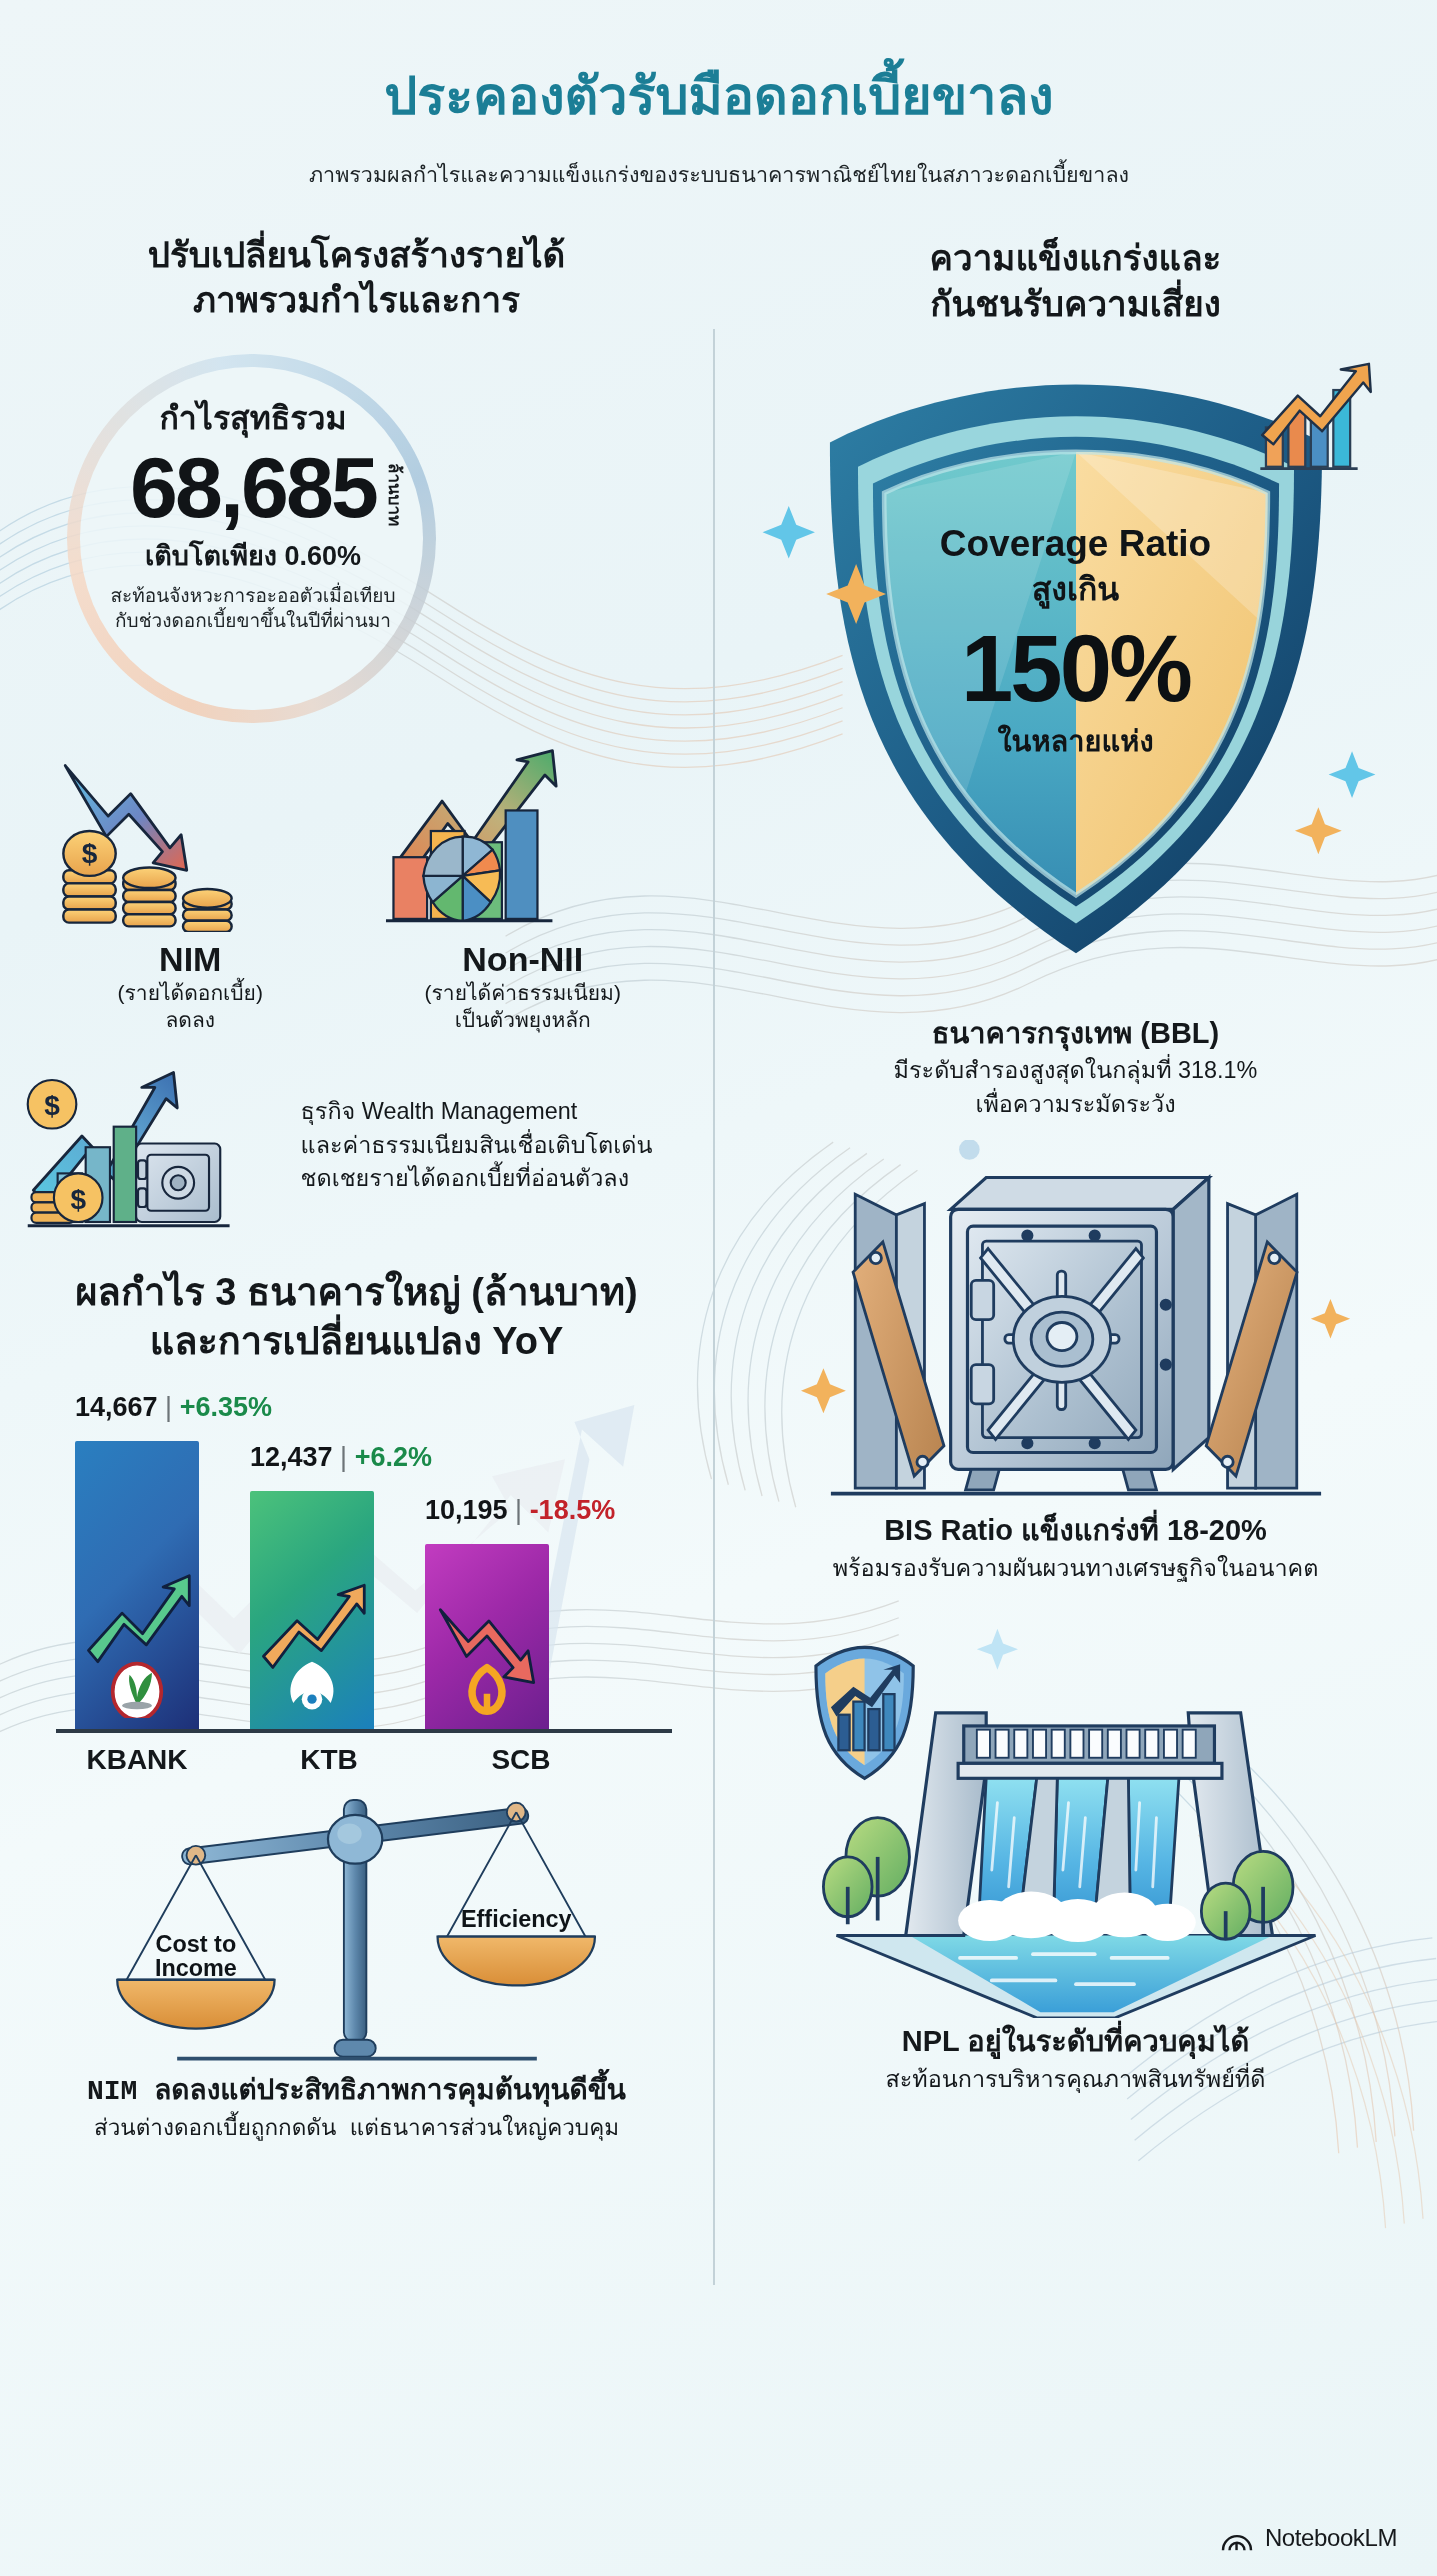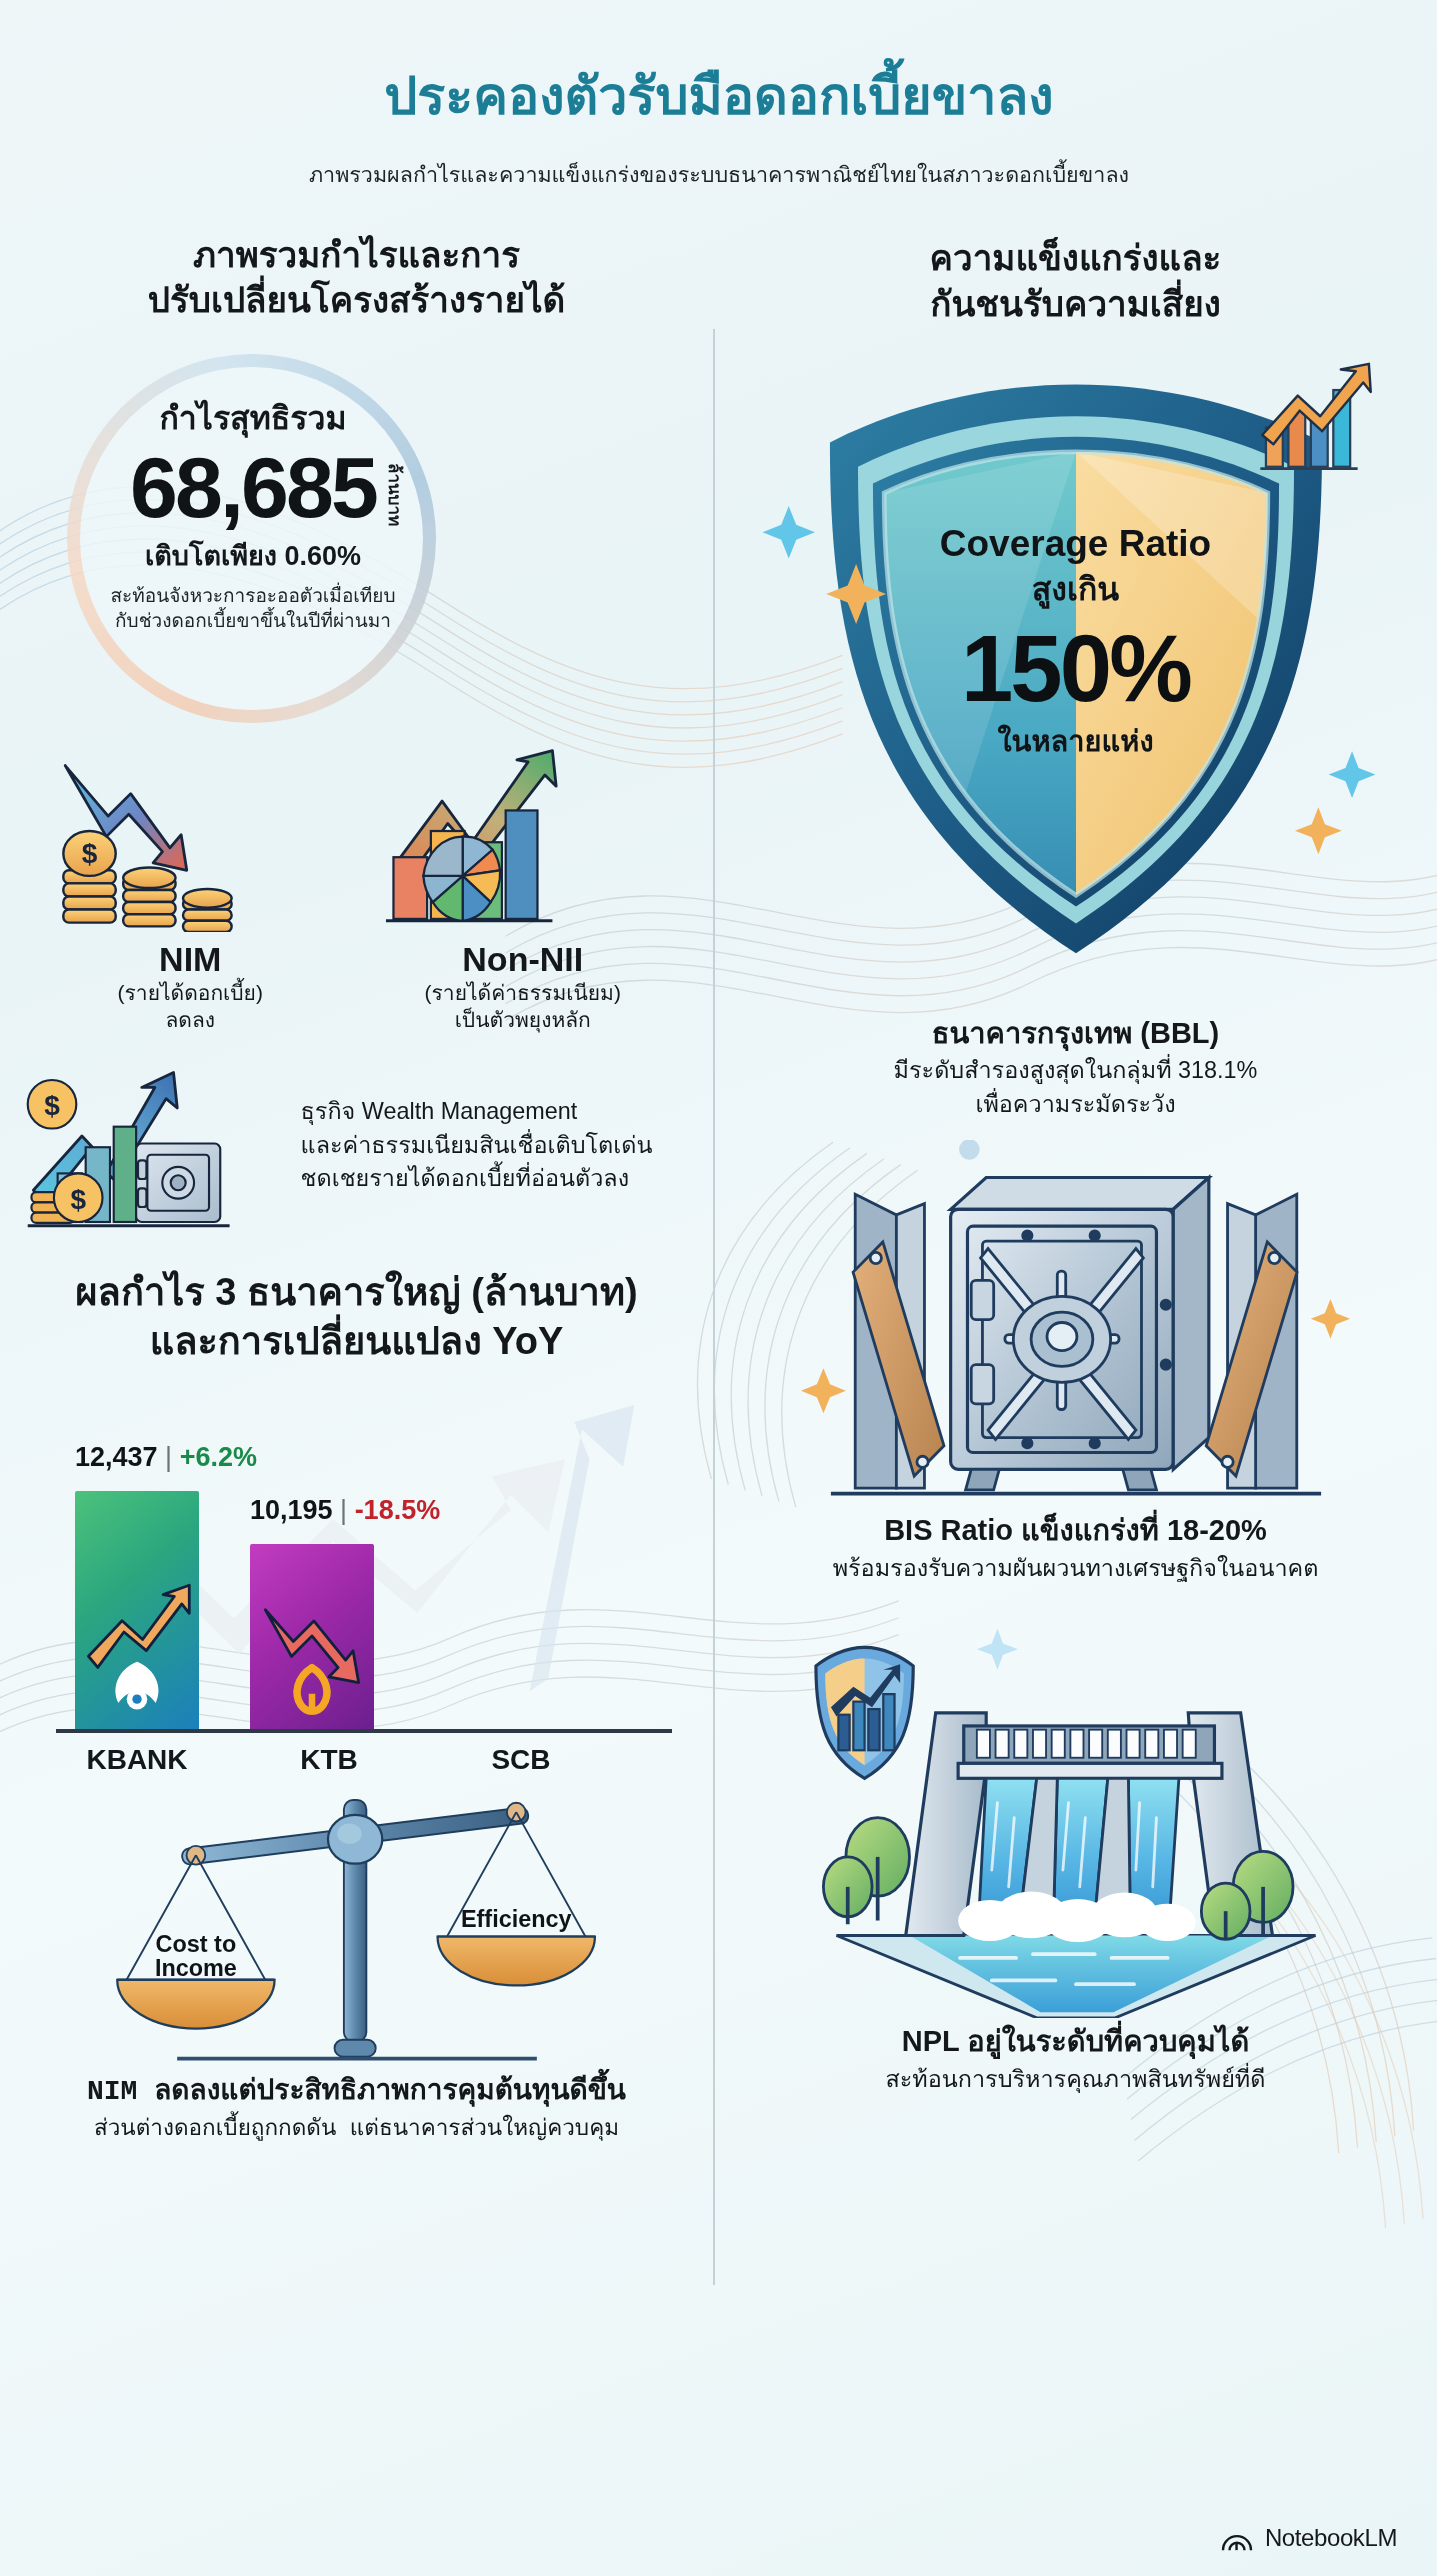--- a/index.html
+++ b/index.html
@@ -208,22 +208,22 @@
   <div class="subtitle">ภาพรวมผลกำไรและความแข็งแกร่งของระบบธนาคารพาณิชย์ไทยในสภาวะดอกเบี้ยขาลง</div>
 </div>
 
 <div class="divider"></div>
 
 <div class="columns">
 
   <div class="col col-left">
 
     <div class="col-head">
+      <div>ปรับเปลี่ยนโครงสร้างรายได้</div>
       <div>ภาพรวมกำไรและการ</div>
-      <div>ปรับเปลี่ยนโครงสร้างรายได้</div>
     </div>
 
     <div class="profit-wrap">
       <div class="ring"></div>
       <div class="profit-inner">
         <div class="profit-label">กำไรสุทธิรวม</div>
         <div class="profit-number-row">
           <span class="profit-number">68,685</span>
           <span class="profit-unit">ล้านบาท</span>
         </div>
@@ -370,20 +370,35 @@
     </div>
 
     <div class="chart-area">
 
       <svg style="position:absolute;left:0;top:0" width="674" height="403" viewBox="0 0 720 430">
         <path d="M90,330 L170,240 L230,300 L330,180 L420,256 L520,130 L560,170 L578,92 L500,110 L520,146 L418,232 L330,156 L224,262 L164,204 L70,306 Z" fill="#e9eef1" opacity=".75"></path>
         <path d="M540,340 L596,60 L640,100 L652,34 L588,52 L604,92 L560,326 Z" fill="#d9e6ef" opacity=".7"></path>
       </svg>
 
       <div class="bars">
+        <div class="bar-col">
+          <div class="bar-lbl">
+            <span>14,667</span>
+            <span class="sep"> | </span>
+            <span class="pct-up">+6.35%</span>
+          </div>
+          <div class="bar" style="height:290px;background:linear-gradient(135deg,#2a7fc0 0%,#2f6cb3 45%,#1d2f77 100%)">
+            <svg class="logo" width="112" height="178" viewBox="0 0 120 190">
+              <path d="M8,118 L44,78 L66,100 L100,52 L88,50 L116,38 L116,70 L108,60 L70,112 L46,90 L18,130 Z" fill="#58c98d" stroke="#10203e" stroke-width="3" stroke-linejoin="round"></path>
+              <ellipse cx="60" cy="162" rx="26" ry="30" fill="#ffffff" stroke="#b4272e" stroke-width="4"></ellipse>
+              <path d="M60,176 C54,164 50,152 52,144 C58,150 60,160 60,168 C62,156 68,146 76,142 C76,154 70,168 60,176 Z" fill="#2f8f3e"></path>
+              <ellipse cx="60" cy="177" rx="16" ry="4" fill="#9aa3a8"></ellipse>
+            </svg>
+          </div>
+        </div>
 
         <div class="bar-col">
           <div class="bar-lbl">
             <span>12,437</span>
             <span class="sep"> | </span>
             <span class="pct-up">+6.2%</span>
           </div>
           <div class="bar" style="height:240px;background:linear-gradient(140deg,#4cc27b 0%,#2aa67f 40%,#1b7fbd 100%)">
             <svg class="logo" width="112" height="159" viewBox="0 0 120 170">
               <path d="M8,104 L44,66 L66,86 L100,40 L88,38 L116,28 L116,58 L108,48 L70,98 L46,78 L18,116 Z" fill="#f0a95c" stroke="#10203e" stroke-width="3" stroke-linejoin="round"></path>

